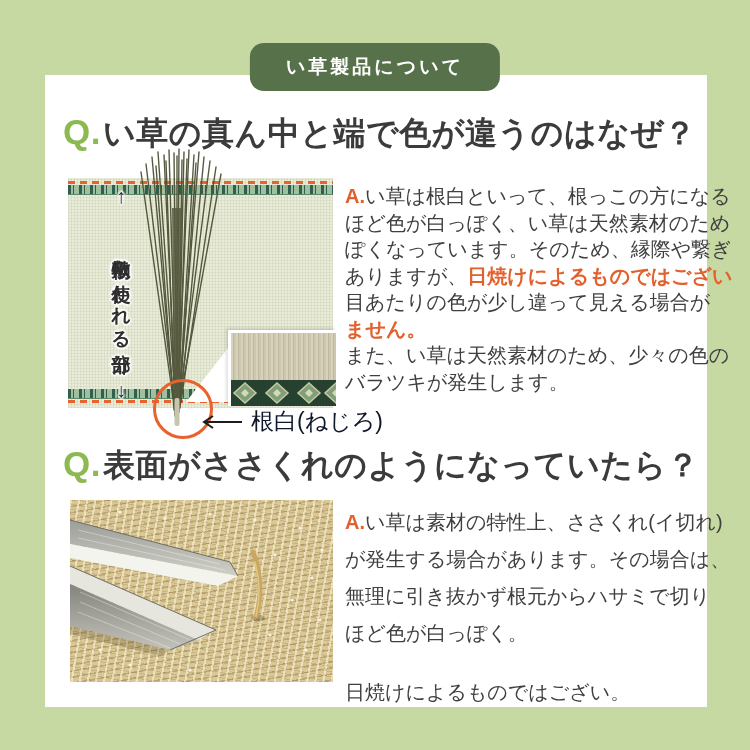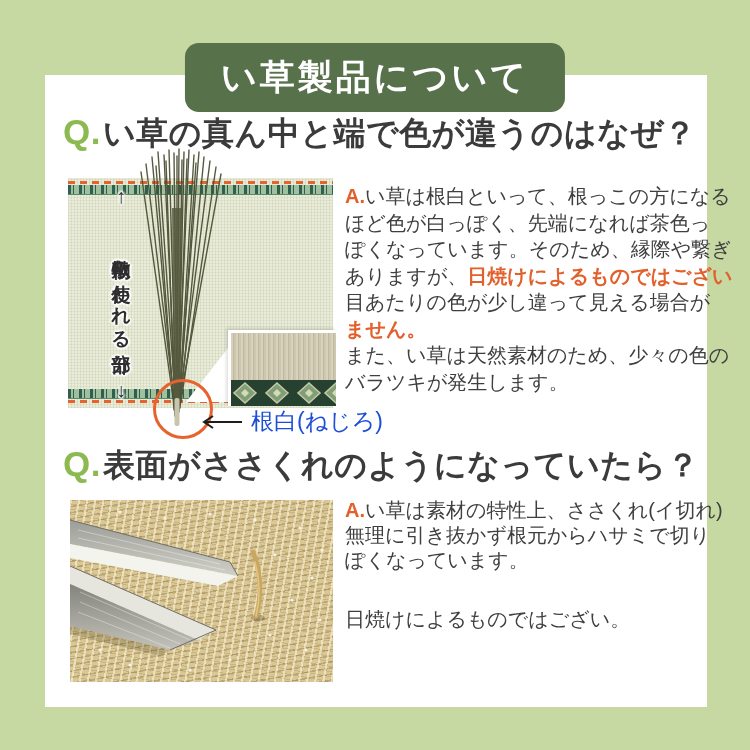--- a/index.html
+++ b/index.html
@@ -3,35 +3,35 @@
 <meta charset="utf-8">
 <style>
   html,body{margin:0;padding:0;}
   body{font-family:"Liberation Sans","DejaVu Sans",sans-serif;}
   .canvas{position:relative;width:750px;height:750px;background:#c7d9a3;overflow:hidden;}
   .panel{position:absolute;left:45px;top:75px;width:662px;height:632px;background:#ffffff;}
 
   
   .badge{position:absolute;left:50%;top:43px;transform:translateX(-50%);
          background:#57714a;color:#ffffff;border-radius:14px;padding:11px 36px;
-         font-size:35px;font-weight:bold;letter-spacing:3px;white-space:nowrap;z-index:10;}
+         font-size:19px;font-weight:bold;letter-spacing:3px;white-space:nowrap;z-index:10;}
 
   
   .q-heading{position:absolute;left:63px;white-space:nowrap;font-weight:bold;
              color:#3b3b3b;font-size:32px;letter-spacing:.5px;z-index:5;}
   .q-heading .q-mark{color:#8cba51;font-size:35px;margin-right:2px;}
   .q1{top:112px;}
   .q2{top:444px;}
 
   
   .answer{position:absolute;left:345px;width:352px;color:#3f3f3f;font-size:20px;z-index:5;}
   .a1{top:183px;}
   .a1 .ln{height:26.5px;line-height:26.5px;white-space:nowrap;}
   .a2{top:498px;}
-  .a2 .ln{height:25px;line-height:25px;white-space:nowrap;}
+  .a2 .ln{height:25px;line-height:25px;white-space:nowrap;margin-top:12px;}
   .orange{color:#e2602c;}
   .b{font-weight:bold;}
   .note{margin-top:34px;}
 
   
   .illus1{position:absolute;left:68px;top:178px;width:265px;height:230px;z-index:1;}
   .tatami-bg{position:absolute;inset:0;background-color:#e9ecd8;
      background-image:repeating-linear-gradient(90deg,rgba(140,150,110,.14) 0 1px,transparent 1px 3px),
                       repeating-linear-gradient(0deg,rgba(140,150,110,.11) 0 1px,transparent 1px 3px);}
   .dashline{position:absolute;left:0;width:100%;height:3px;
@@ -53,21 +53,21 @@
   .wedge-svg{position:absolute;left:0;top:0;width:265px;height:230px;z-index:4;}
   .inset{position:absolute;left:160px;top:152px;width:105px;height:73px;z-index:5;
      border-left:3px solid #fff;border-top:3px solid #fff;box-shadow:-2px -2px 3px rgba(0,0,0,.12);}
   .inset .straw{height:47px;background-color:#cdc7b0;
      background-image:repeating-linear-gradient(90deg,#d8d2bc 0 2px,#bfb9a0 2px 3px,#cdc7b0 3px 5px),
                       repeating-linear-gradient(0deg,rgba(90,80,50,.18) 0 1px,transparent 1px 12px);}
   .inset .heri{height:26px;background:#26412f;}
   .nejiro-circle{position:absolute;left:85px;top:201px;width:54px;height:54px;border-radius:50%;
      border:3.5px solid #e8622d;z-index:6;}
   .nejiro-label{position:absolute;left:200px;top:406px;display:flex;align-items:center;gap:7px;
-     color:#1d4ed8;font-size:23px;z-index:6;white-space:nowrap;}
+     color:#0f172a;font-size:23px;z-index:6;white-space:nowrap;}
 
   
   .illus2{position:absolute;left:70px;top:500px;width:263px;height:182px;z-index:1;
      background-color:#d9c795;
      background-image:repeating-linear-gradient(100deg,rgba(255,248,222,.55) 0 2px,transparent 2px 8px),
                       repeating-linear-gradient(170deg,rgba(120,90,40,.30) 0 1.5px,transparent 1.5px 6px),
                       repeating-linear-gradient(10deg,rgba(120,90,40,.18) 0 1px,transparent 1px 5px);
      overflow:hidden;}
   .illus2 svg{position:absolute;inset:0;}
 </style>
@@ -158,21 +158,21 @@
   <div class="nejiro-label">
     <svg width="44" height="16" viewBox="0 0 44 16">
       <line x1="5" y1="8" x2="42" y2="8" stroke="#1d1d1d" stroke-width="2"></line>
       <polyline points="13,2 4,8 13,14" fill="none" stroke="#1d1d1d" stroke-width="2"></polyline>
     </svg>
     <span>根白(ねじろ)</span>
   </div>
 
   <div class="answer a1">
     <div class="ln"><span class="orange b">A.</span><span>い草は根白といって、根っこの方になる</span></div>
-    <div class="ln">ほど色が白っぽく、先端になれば茶色っ</div>
+    <div class="ln">ほど色が白っぽく、い草は天然素材のため</div>
     <div class="ln">ぽくなっています。そのため、縁際や繋ぎ</div>
     <div class="ln"><span>ありますが、</span><span class="orange b">日焼けによるものではござい</span></div>
     <div class="ln">目あたりの色が少し違って見える場合が</div>
     <div class="ln orange b">ません。</div>
     <div class="ln">また、い草は天然素材のため、少々の色の</div>
     <div class="ln">バラツキが発生します。</div>
   </div>
 
   <div class="q-heading q2">
     <span class="q-mark">Q.</span><span>表面がささくれのようになっていたら？</span>
@@ -220,19 +220,20 @@
       <polygon points="0,66 146,130 128,140 0,84" fill="#e6e6de"></polygon>
       <polygon points="0,84 128,140 100,150 0,126" fill="url(#gradLow)"></polygon>
       <polygon points="0,126 100,150 90,156 0,134" fill="rgba(100,85,45,.3)"></polygon>
       <path d="M10,92 L120,140 M10,102 L110,144 M8,112 L100,148" stroke="rgba(255,255,255,.35)" stroke-width="1"></path>
       <path d="M0,66 L146,130 100,150" stroke="#6e6e68" stroke-width="1" fill="none"></path>
     </svg>
   </div>
 
   <div class="answer a2">
     <div class="ln"><span class="orange b">A.</span><span>い草は素材の特性上、ささくれ(イ切れ)</span></div>
+    <div class="ln">が発生する場合があります。その場合は、</div>
     <div class="ln">無理に引き抜かず根元からハサミで切り</div>
-    <div class="ln">ぽくなっています。</div>
+    <div class="ln">ほど色が白っぽく。</div>
     <div class="note">
       <div class="ln">日焼けによるものではござい。</div>
     </div>
   </div>
 </div>
 
 </body></html>

